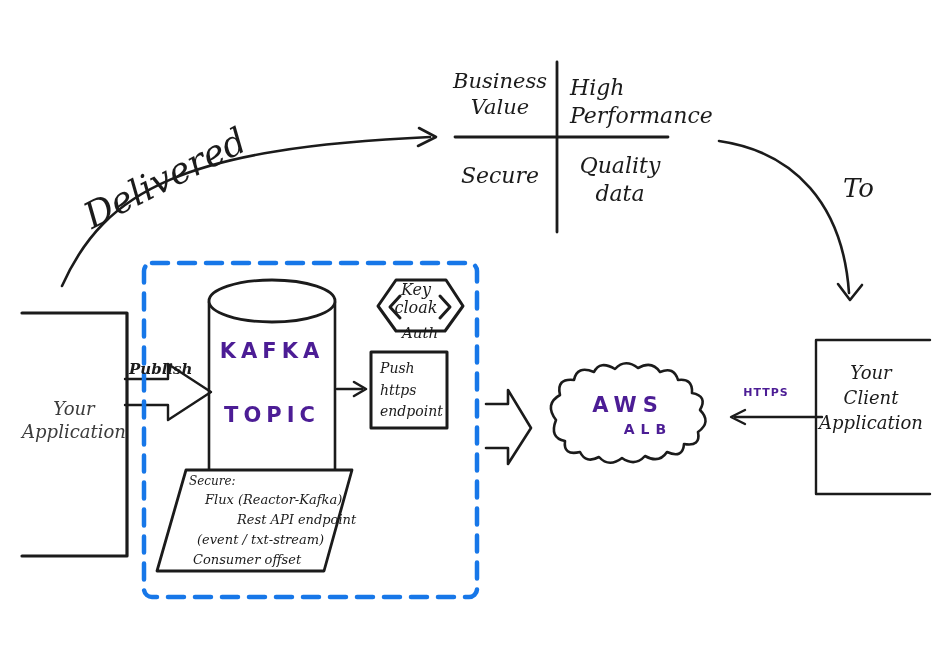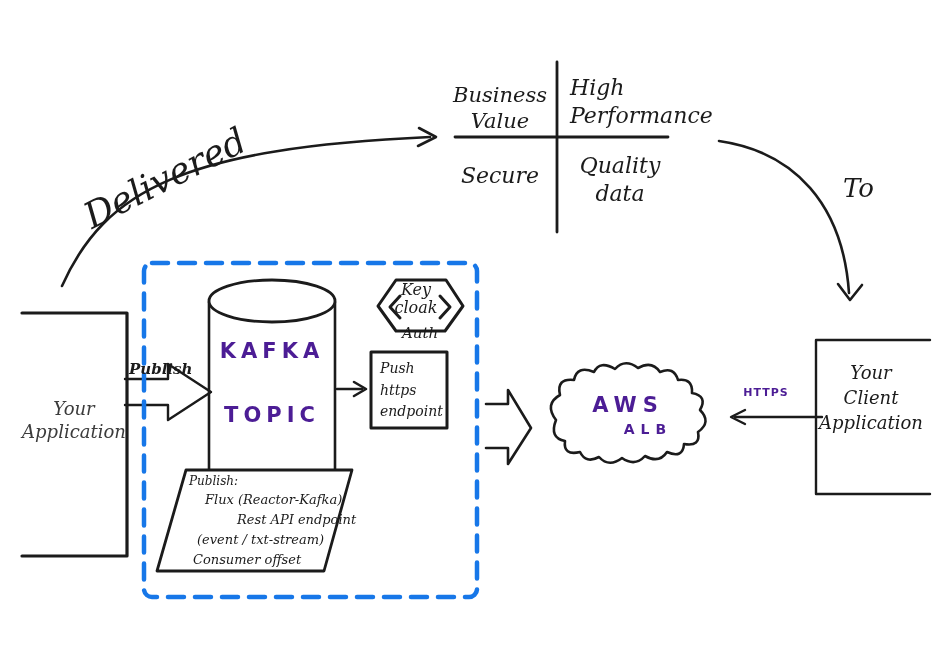--- a/index.html
+++ b/index.html
@@ -61,21 +61,21 @@
 
       <path d="M822,417 L735,417" stroke-width="2.4"></path>
       <path d="M745,410 L731,417 L745,424" stroke-width="2.4"></path>
 
       <path d="M930,340 L816,340 L816,494 L930,494" stroke-width="2.4"></path>
     </g>
   </svg>
 
   <div class="txt rot" style="left:76px;top:198px;font-size:36px;transform:rotate(-27deg);">Delivered</div>
 
-  <div class="txt center" style="left:450px;top:82px;width:100px;font-size:21px;font-style:italic;">Business
+  <div class="txt center" style="left:450px;top:68px;width:100px;font-size:21px;font-style:italic;">Business
 Value</div>
   <div class="txt" style="left:570px;top:74px;width:160px;font-size:22px;">High
 Performance</div>
   <div class="txt center" style="left:450px;top:162px;width:100px;font-size:22px;">Secure</div>
   <div class="txt center" style="left:565px;top:152px;width:110px;font-size:22px;">Quality
 data</div>
 
   <div class="txt" style="left:843px;top:172px;font-size:26px;">To</div>
 
   <div class="txt center" style="left:22px;top:398px;width:104px;font-size:18px;color:#3c3c3c;">Your
@@ -86,21 +86,21 @@
   <div class="txt caps center" style="left:214px;top:338px;width:116px;font-size:21px;letter-spacing:5px;">KAFKA</div>
   <div class="txt caps center" style="left:214px;top:402px;width:116px;font-size:21px;letter-spacing:5px;">TOPIC</div>
 
   <div class="txt center" style="left:380px;top:281px;width:72px;font-size:16px;line-height:1.1;">Key cloak</div>
   <div class="txt center" style="left:392px;top:325px;width:56px;font-size:15px;line-height:1.1;">Auth</div>
 
   <div class="txt" style="left:380px;top:358px;width:64px;font-size:14px;line-height:1.55;">Push
 https
 endpoint</div>
 
-  <div class="txt" style="left:189px;top:474px;font-size:12px;">Publish:</div>
+  <div class="txt" style="left:189px;top:474px;font-size:12px;">Secure:</div>
   <div class="txt hand-sm" style="left:205px;top:492px;text-align:center;">Flux (Reactor-Kafka)</div>
   <div class="txt hand-sm" style="left:201px;top:512px;margin-left:36px;">Rest API endpoint</div>
   <div class="txt hand-sm" style="left:197px;top:532px;">(event / txt-stream)</div>
   <div class="txt hand-sm" style="left:193px;top:552px;">Consumer offset</div>
 
   <div class="txt caps center" style="left:588px;top:392px;width:80px;font-size:21px;letter-spacing:6px;">AWS</div>
   <div class="txt caps center" style="left:608px;top:421px;width:80px;font-size:14px;letter-spacing:6px;">ALB</div>
 
   <div class="txt caps center" style="left:736px;top:386px;width:60px;font-size:11px;letter-spacing:1px;">HTTPS</div>
 

